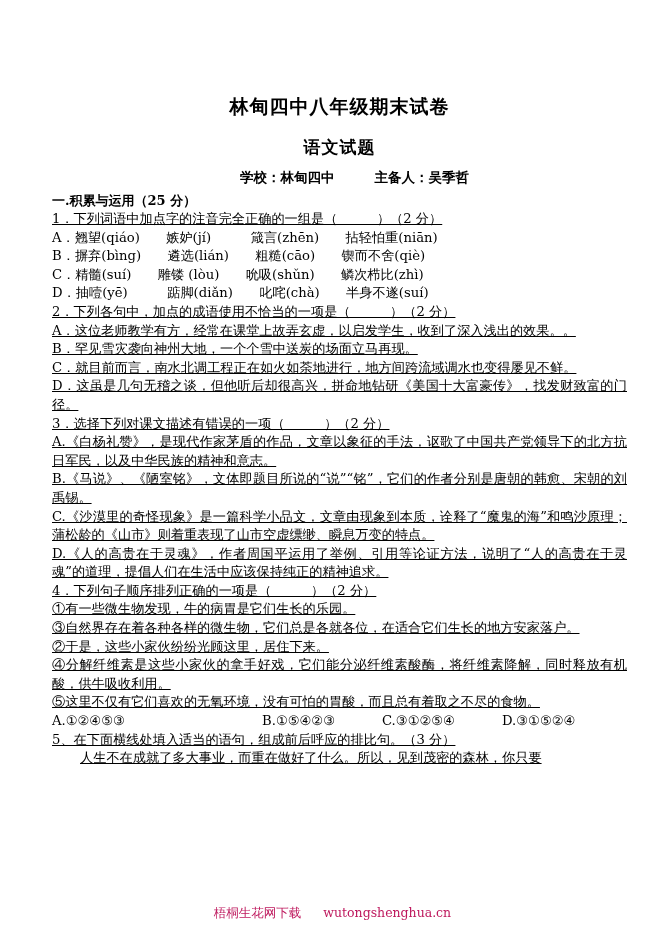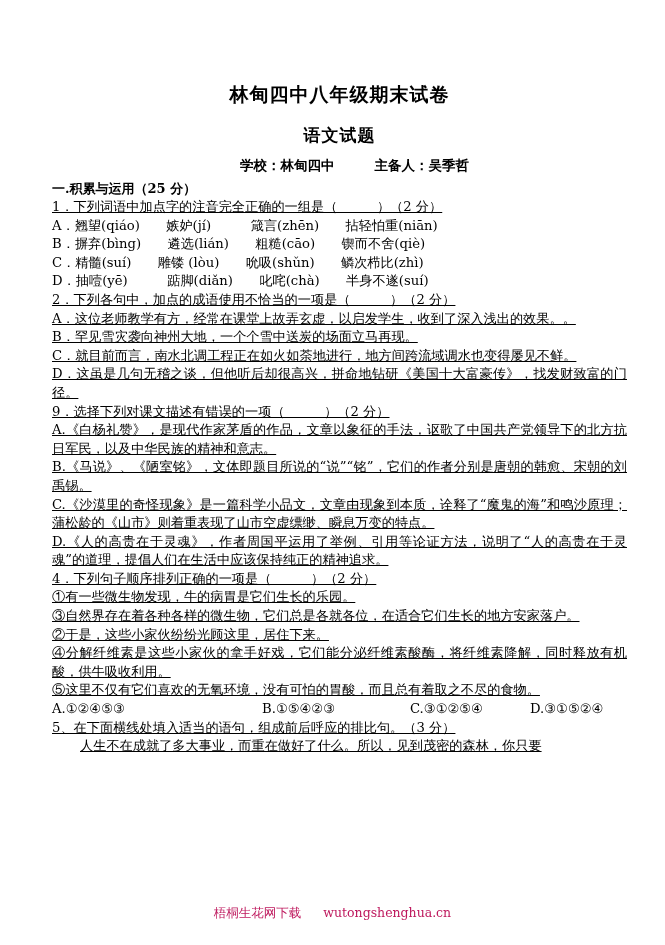--- a/index.html
+++ b/index.html
@@ -18,21 +18,21 @@
   .page {
     position: relative;
     width: 665px;
     height: 945px;
     box-sizing: border-box;
     padding: 0;
   }
   .content {
     position: absolute;
     left: 52px;
-    top: 80px;
+    top: 92px;
     width: 575px;
   }
   .doc-title {
     text-align: center;
     font-size: 19px;
     font-weight: bold;
     letter-spacing: 1px;
     line-height: 28px;
     margin: 0 0 4px 0;
   }
@@ -83,21 +83,21 @@
     text-align: center;
     font-size: 12.5px;
     color: #be185d;
   }
   .footer .fgap {
     display: inline-block;
     width: 22px;
   }
   .w1 { display:inline-block; width:210px; }
   .w2 { display:inline-block; width:120px; }
-  .w3 { display:inline-block; width:120px;margin-left:28px; }
+  .w3 { display:inline-block; width:120px; }
 </style>
 </head>
 <body>
 
 <div class="page">
 
   <div class="content">
 
     <h1 class="doc-title">林甸四中八年级期末试卷</h1>
 
@@ -114,21 +114,21 @@
     <div class="opt-line">B．摒弃(bìng)　　遴选(lián)　　粗糙(cāo)　　锲而不舍(qiè)</div>
     <div class="opt-line">C．精髓(suí)　　雕镂 (lòu)　　吮吸(shǔn)　　鳞次栉比(zhì)</div>
     <div class="opt-line">D．抽噎(yē)　　　踮脚(diǎn)　　叱咤(chà)　　半身不遂(suí)</div>
 
     <div class="q-line">2．下列各句中，加点的成语使用不恰当的一项是（　　　）（2 分）</div>
     <div class="q-line">A．这位老师教学有方，经常在课堂上故弄玄虚，以启发学生，收到了深入浅出的效果。。</div>
     <div class="q-line">B．罕见雪灾袭向神州大地，一个个雪中送炭的场面立马再现。</div>
     <div class="q-line">C．就目前而言，南水北调工程正在如火如荼地进行，地方间跨流域调水也变得屡见不鲜。</div>
     <div class="q-line">D．这虽是几句无稽之谈，但他听后却很高兴，拼命地钻研《美国十大富豪传》，找发财致富的门径。</div>
 
-    <div class="q-line">9．选择下列对课文描述有错误的一项（　　　）（2 分）</div>
+    <div class="q-line">3．选择下列对课文描述有错误的一项（　　　）（2 分）</div>
     <div class="q-line">A.《白杨礼赞》，是现代作家茅盾的作品，文章以象征的手法，讴歌了中国共产党领导下的北方抗日军民，以及中华民族的精神和意志。</div>
     <div class="q-line">B.《马说》、《陋室铭》，文体即题目所说的“说”“铭”，它们的作者分别是唐朝的韩愈、宋朝的刘禹锡。</div>
     <div class="q-line">C.《沙漠里的奇怪现象》是一篇科学小品文，文章由现象到本质，诠释了“魔鬼的海”和鸣沙原理；蒲松龄的《山市》则着重表现了山市空虚缥缈、瞬息万变的特点。</div>
     <div class="q-line">D.《人的高贵在于灵魂》，作者周国平运用了举例、引用等论证方法，说明了“人的高贵在于灵魂”的道理，提倡人们在生活中应该保持纯正的精神追求。</div>
 
     <div class="q-line">4．下列句子顺序排列正确的一项是（　　　）（2 分）</div>
     <div class="q-line">①有一些微生物发现，牛的病胃是它们生长的乐园。</div>
     <div class="q-line">③自然界存在着各种各样的微生物，它们总是各就各位，在适合它们生长的地方安家落户。</div>
     <div class="q-line">②于是，这些小家伙纷纷光顾这里，居住下来。</div>
     <div class="q-line">④分解纤维素是这些小家伙的拿手好戏，它们能分泌纤维素酸酶，将纤维素降解，同时释放有机酸，供牛吸收利用。</div>

